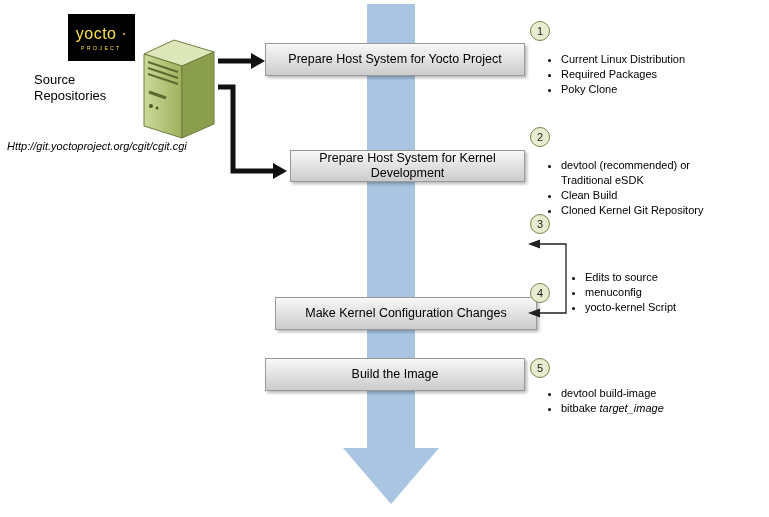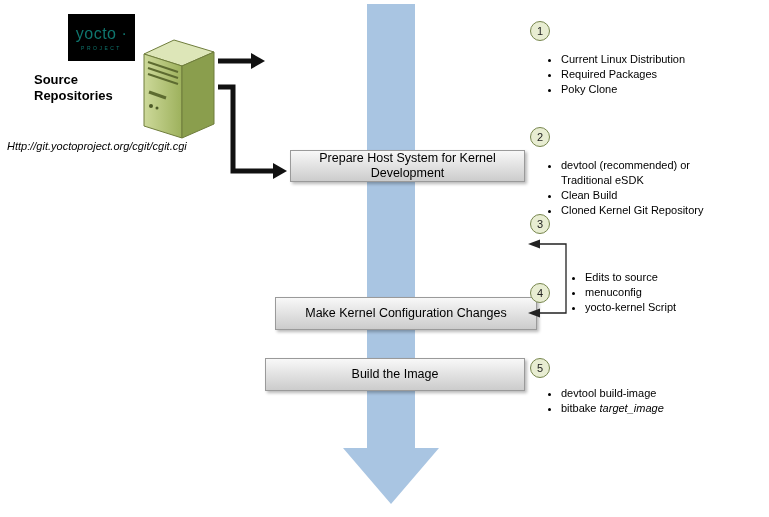--- a/index.html
+++ b/index.html
@@ -5,29 +5,29 @@
 <style>
   * { margin:0; padding:0; box-sizing:border-box; }
   html,body { background:#ffffff; }
   body { font-family:"Liberation Sans", sans-serif; color:#000; }
   .canvas { position:relative; width:769px; height:517px; background:#fff; overflow:hidden; }
   .abs { position:absolute; }
   svg.overlay { pointer-events:none; }
 
   .logo {
     position:absolute; left:68px; top:14px; width:67px; height:47px;
-    background:#000; color:#0f766e; z-index:4;
+    background:#000; color:#fde047; z-index:4;
     display:flex; flex-direction:column; align-items:center; justify-content:center;
   }
   .logo-title { font-size:16px; letter-spacing:0.5px; }
   .logo-sub { font-size:5px; letter-spacing:2.5px; margin-top:2px; }
 
   .source-label {
     position:absolute; left:34px; top:72px; width:100px;
-    font-weight:bold; font-size:13px; line-height:16px; z-index:4;
+    font-weight:normal; font-size:13px; line-height:16px; z-index:4;
   }
   .git-url { position:absolute; left:7px; top:140px; font-size:11px; z-index:4;font-style:italic; }
 
   .step-box {
     position:absolute; z-index:2;
     display:flex; align-items:center; justify-content:center; text-align:center;
     font-size:12.5px; line-height:15px; padding:2px 8px;
     background:linear-gradient(to bottom,#f8f8f8 0%,#e4e4e4 45%,#cccccc 100%);
     border:1px solid #9a9a9a;
     box-shadow:2px 2px 3px rgba(0,0,0,0.28);
@@ -84,20 +84,21 @@
     <polygon points="251,53 265,61 251,69" fill="#111"></polygon>
 
     <polyline points="218,87 233,87 233,171 274,171" fill="none" stroke="#111" stroke-width="5"></polyline>
     <polygon points="273,163 287,171 273,179" fill="#111"></polygon>
 
     <polyline points="531,244 566,244 566,313 531,313" fill="none" stroke="#222" stroke-width="1.3"></polyline>
     <polygon points="540,239.5 528,244 540,248.5" fill="#222"></polygon>
     <polygon points="540,308.5 528,313 540,317.5" fill="#222"></polygon>
   </svg>
 
+  <div class="step-box" style="left:265px; top:43px; width:260px; height:33px;">Prepare Host System for Yocto Project</div>
   <div class="step-box" style="left:290px; top:150px; width:235px; height:32px;">Prepare Host System for Kernel Development</div>
   <div class="step-box" style="left:275px; top:297px; width:262px; height:33px;">Make Kernel Configuration Changes</div>
   <div class="step-box" style="left:265px; top:358px; width:260px; height:33px;">Build the Image</div>
 
   <div class="num-circle" style="left:530px; top:21px;">1</div>
   <div class="num-circle" style="left:530px; top:127px;">2</div>
   <div class="num-circle" style="left:530px; top:214px;">3</div>
   <div class="num-circle" style="left:530px; top:283px;">4</div>
   <div class="num-circle" style="left:530px; top:358px;">5</div>
 

